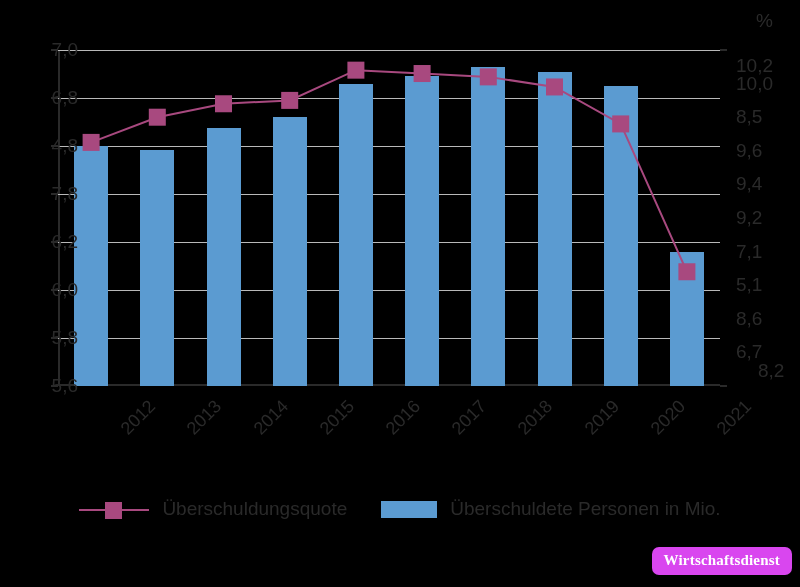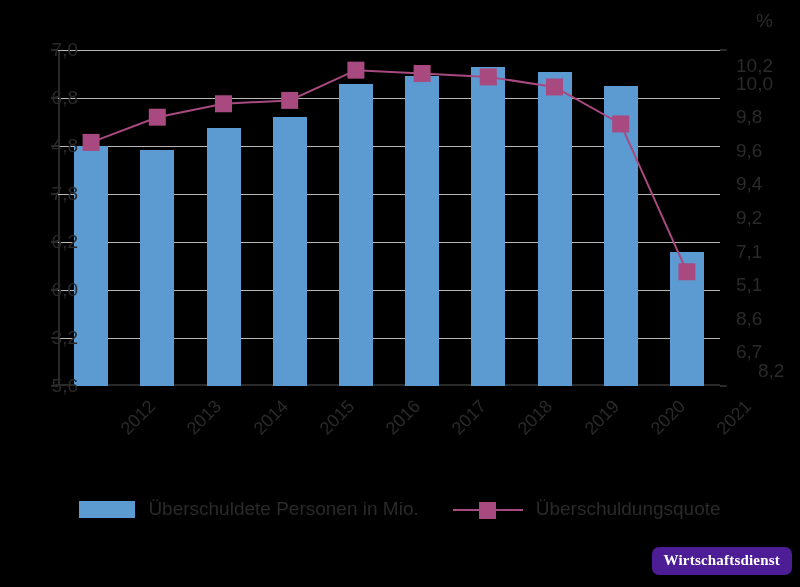--- a/index.html
+++ b/index.html
@@ -83,21 +83,21 @@
   }
   .legend-swatch-line::after{
     content:"";position:absolute;left:26px;top:1px;width:17px;height:17px;
     background:#a8497f;
   }
   .legend-label{font-size:19px;color:#2a2a2a;white-space:nowrap;}
 
   
   .badge{
     position:absolute;right:8px;bottom:12px;
-    background:#4c1d95;color:#ffffff;
+    background:#d946ef;color:#ffffff;
     font-family:"Liberation Serif","DejaVu Serif",serif;
     font-size:15px;font-weight:700;
     padding:5px 12px 6px 12px;border-radius:7px;
     letter-spacing:.2px;white-space:nowrap;
   }
 </style>
 </head>
 <body>
 
 <div id="chart-root">
@@ -151,59 +151,59 @@
         <rect x="355.6" y="15.019999999999811" width="17" height="17" fill="#a8497f"></rect>
         <rect x="421.80000000000007" y="18.379999999999995" width="17" height="17" fill="#a8497f"></rect>
         <rect x="488.00000000000006" y="28.45999999999981" width="17" height="17" fill="#a8497f"></rect>
         <rect x="554.2" y="65.4199999999999" width="17" height="17" fill="#a8497f"></rect>
         <rect x="620.4000000000001" y="213.25999999999976" width="17" height="17" fill="#a8497f"></rect>
       </svg>
   </div>
 
   <div id="left-labels">
       <div class="ylab ylab-left" style="top: 376px;">5,6</div>
-      <div class="ylab ylab-left" style="top: 328px;">3,2</div>
+      <div class="ylab ylab-left" style="top: 328px;">5,8</div>
       <div class="ylab ylab-left" style="top: 280px;">6,0</div>
       <div class="ylab ylab-left" style="top: 232px;">6,2</div>
       <div class="ylab ylab-left" style="top: 184px;">7,8</div>
       <div class="ylab ylab-left" style="top: 136px;">4,8</div>
       <div class="ylab ylab-left" style="top: 88px;">6,8</div>
       <div class="ylab ylab-left" style="top: 40px;">7,0</div>
     </div>
   <div id="right-labels">
       <div class="ylab ylab-right" style="top: 361px; margin-left: 22px;">8,2</div>
       <div class="ylab ylab-right" style="top: 342.4px;">6,7</div>
       <div class="ylab ylab-right" style="top: 308.8px;">8,6</div>
       <div class="ylab ylab-right" style="top: 275.2px;">5,1</div>
       <div class="ylab ylab-right" style="top: 241.6px;">7,1</div>
       <div class="ylab ylab-right" style="top: 208px;">9,2</div>
       <div class="ylab ylab-right" style="top: 174.4px;">9,4</div>
       <div class="ylab ylab-right" style="top: 140.8px;">9,6</div>
-      <div class="ylab ylab-right" style="top: 107.2px;">9,8</div>
+      <div class="ylab ylab-right" style="top: 107.2px;">8,5</div>
       <div class="ylab ylab-right" style="top: 73.6px;">10,0</div>
       <div class="ylab ylab-right" style="top: 40px; margin-top: 16px;">10,2</div>
     </div>
   <div id="x-labels">
       <div class="xlab" style="left: 105.1px;">2012</div>
       <div class="xlab" style="left: 171.3px;">2013</div>
       <div class="xlab" style="left: 237.5px;">2014</div>
       <div class="xlab" style="left: 303.7px;">2015</div>
       <div class="xlab" style="left: 369.9px;">2016</div>
       <div class="xlab" style="left: 436.1px;">2017</div>
       <div class="xlab" style="left: 502.3px;">2018</div>
       <div class="xlab" style="left: 568.5px;">2019</div>
       <div class="xlab" style="left: 634.7px;">2020</div>
       <div class="xlab" style="left: 700.9px;">2021</div>
     </div>
 
   <div class="legend">
     <div class="legend-item">
+      <span class="legend-swatch-line"></span>
+      <span class="legend-label">Überschuldungsquote</span>
+    </div>
+    <div class="legend-item">
       <span class="legend-swatch-bar"></span>
       <span class="legend-label">Überschuldete Personen in Mio.</span>
     </div>
-    <div class="legend-item">
-      <span class="legend-swatch-line"></span>
-      <span class="legend-label">Überschuldungsquote</span>
-    </div>
   </div>
 
   <div class="badge">Wirtschaftsdienst</div>
 </div>
 
 </body></html>

